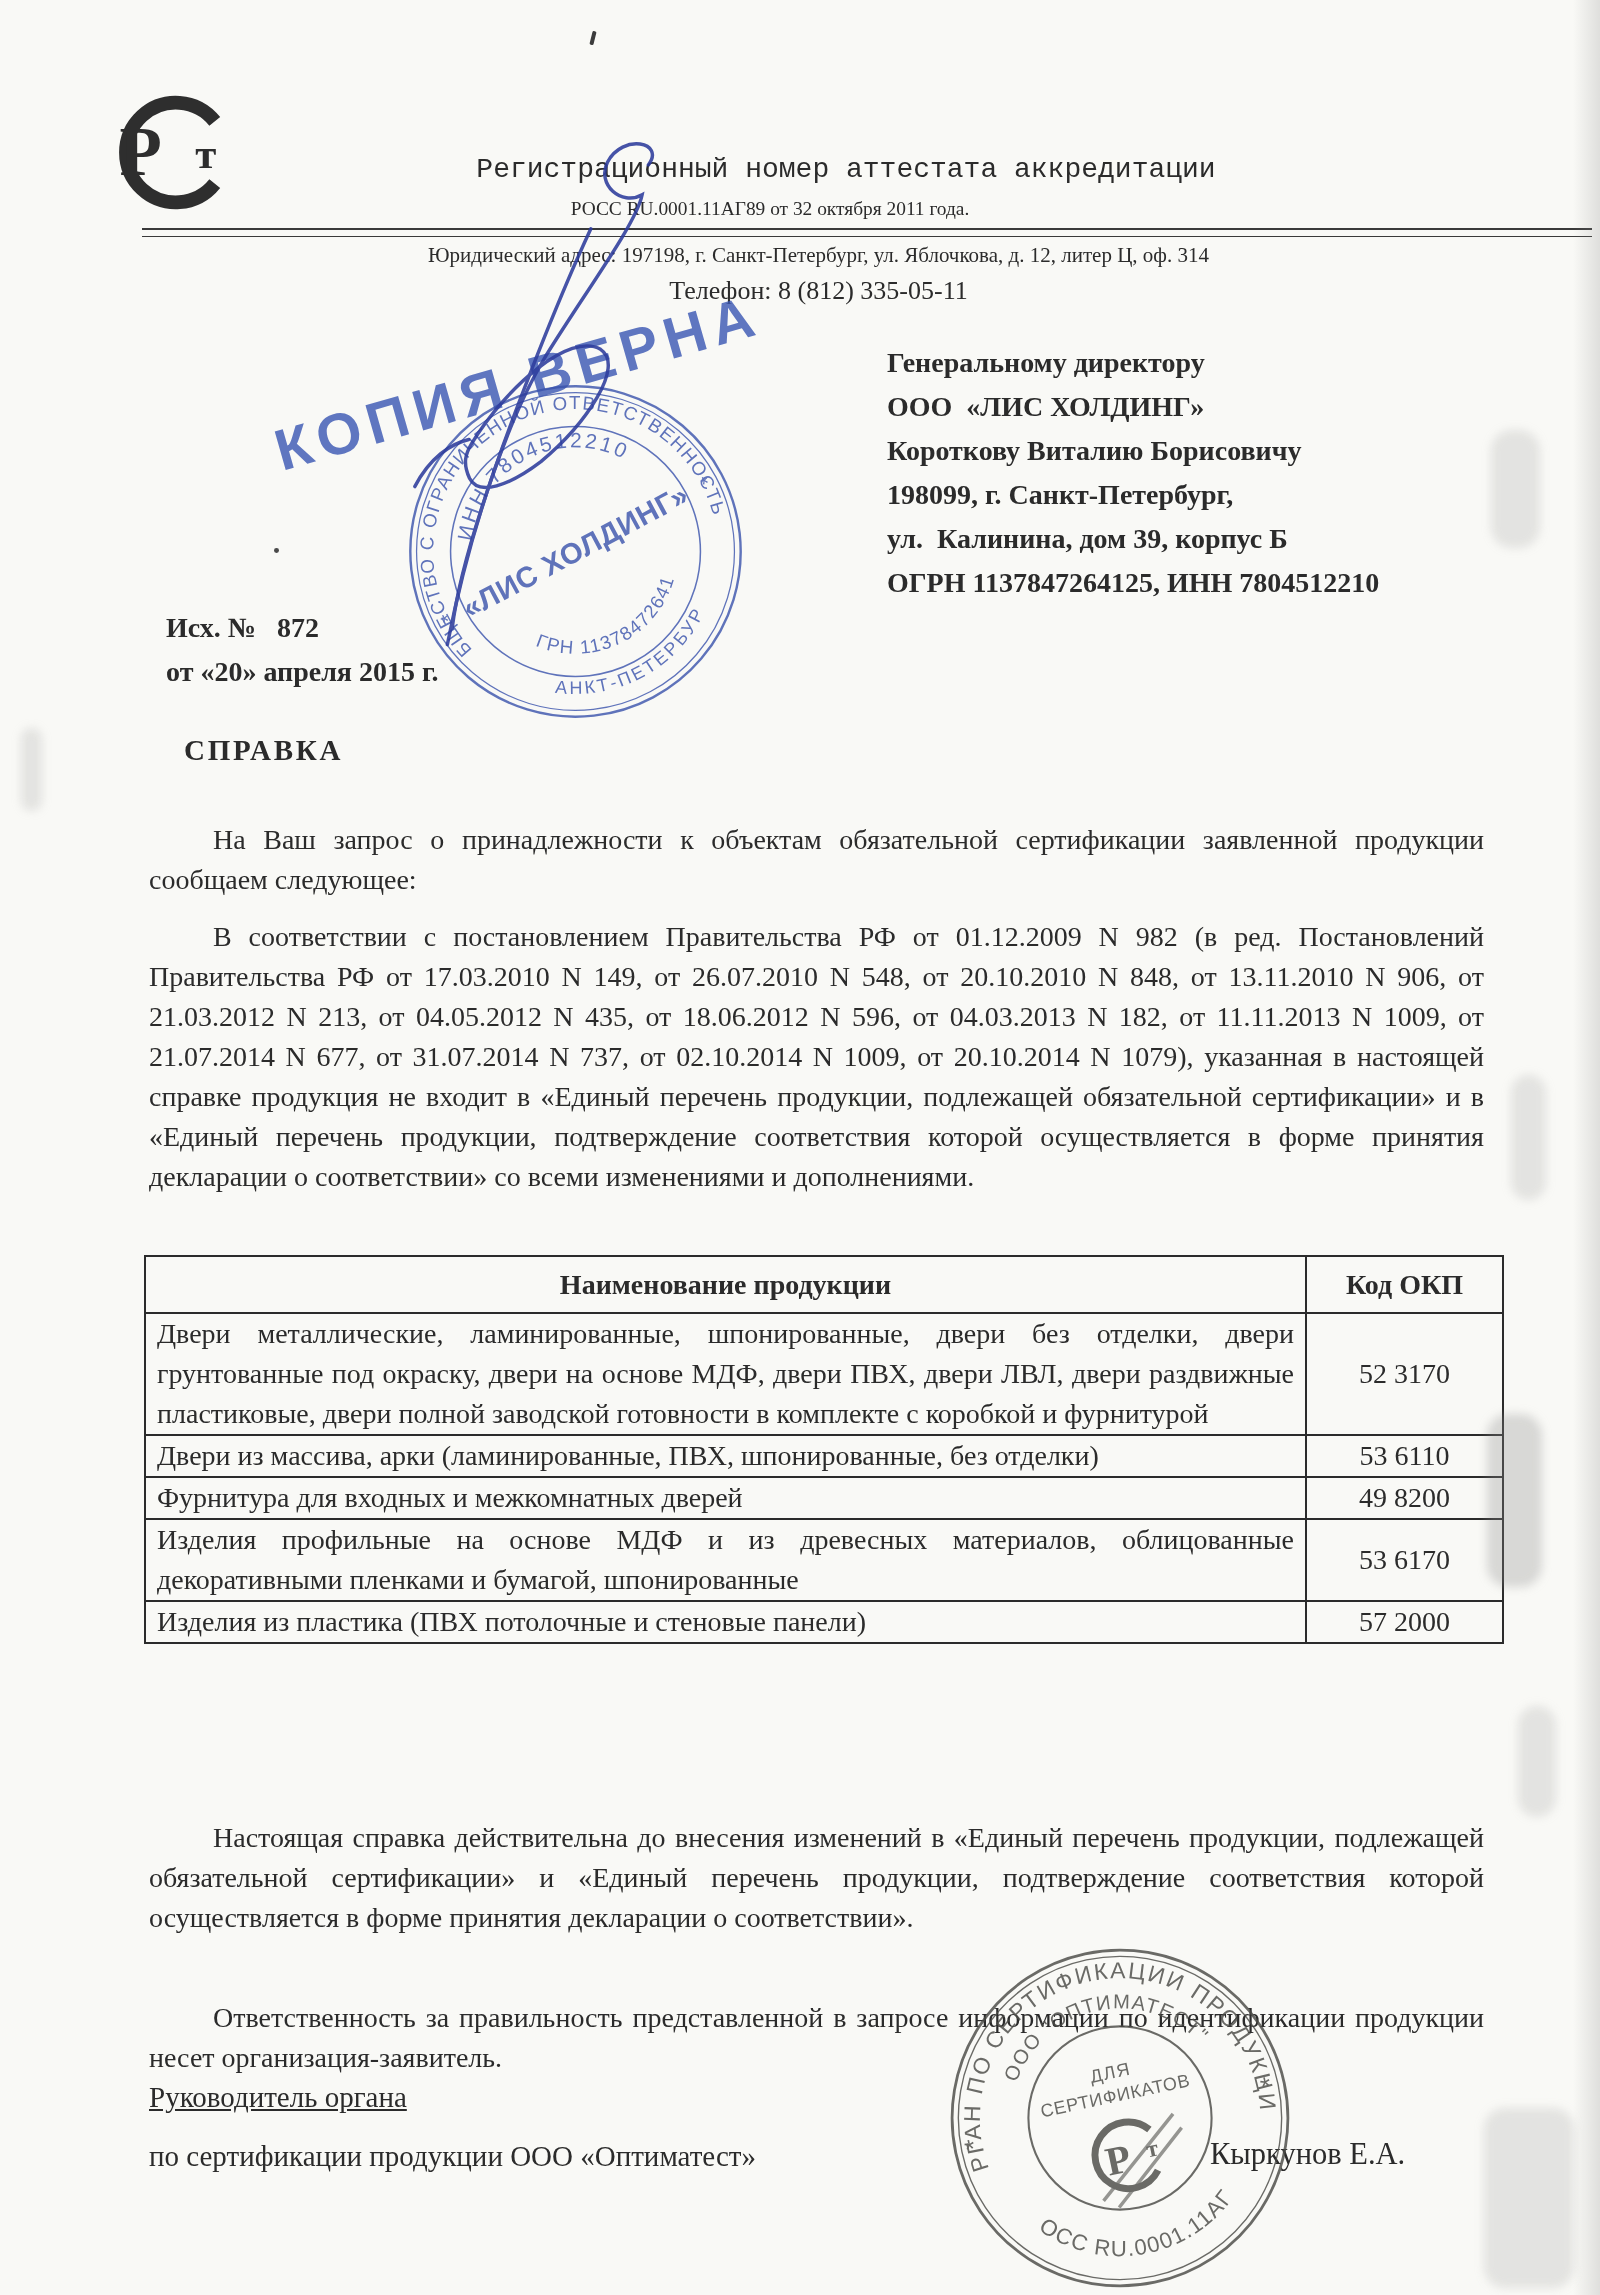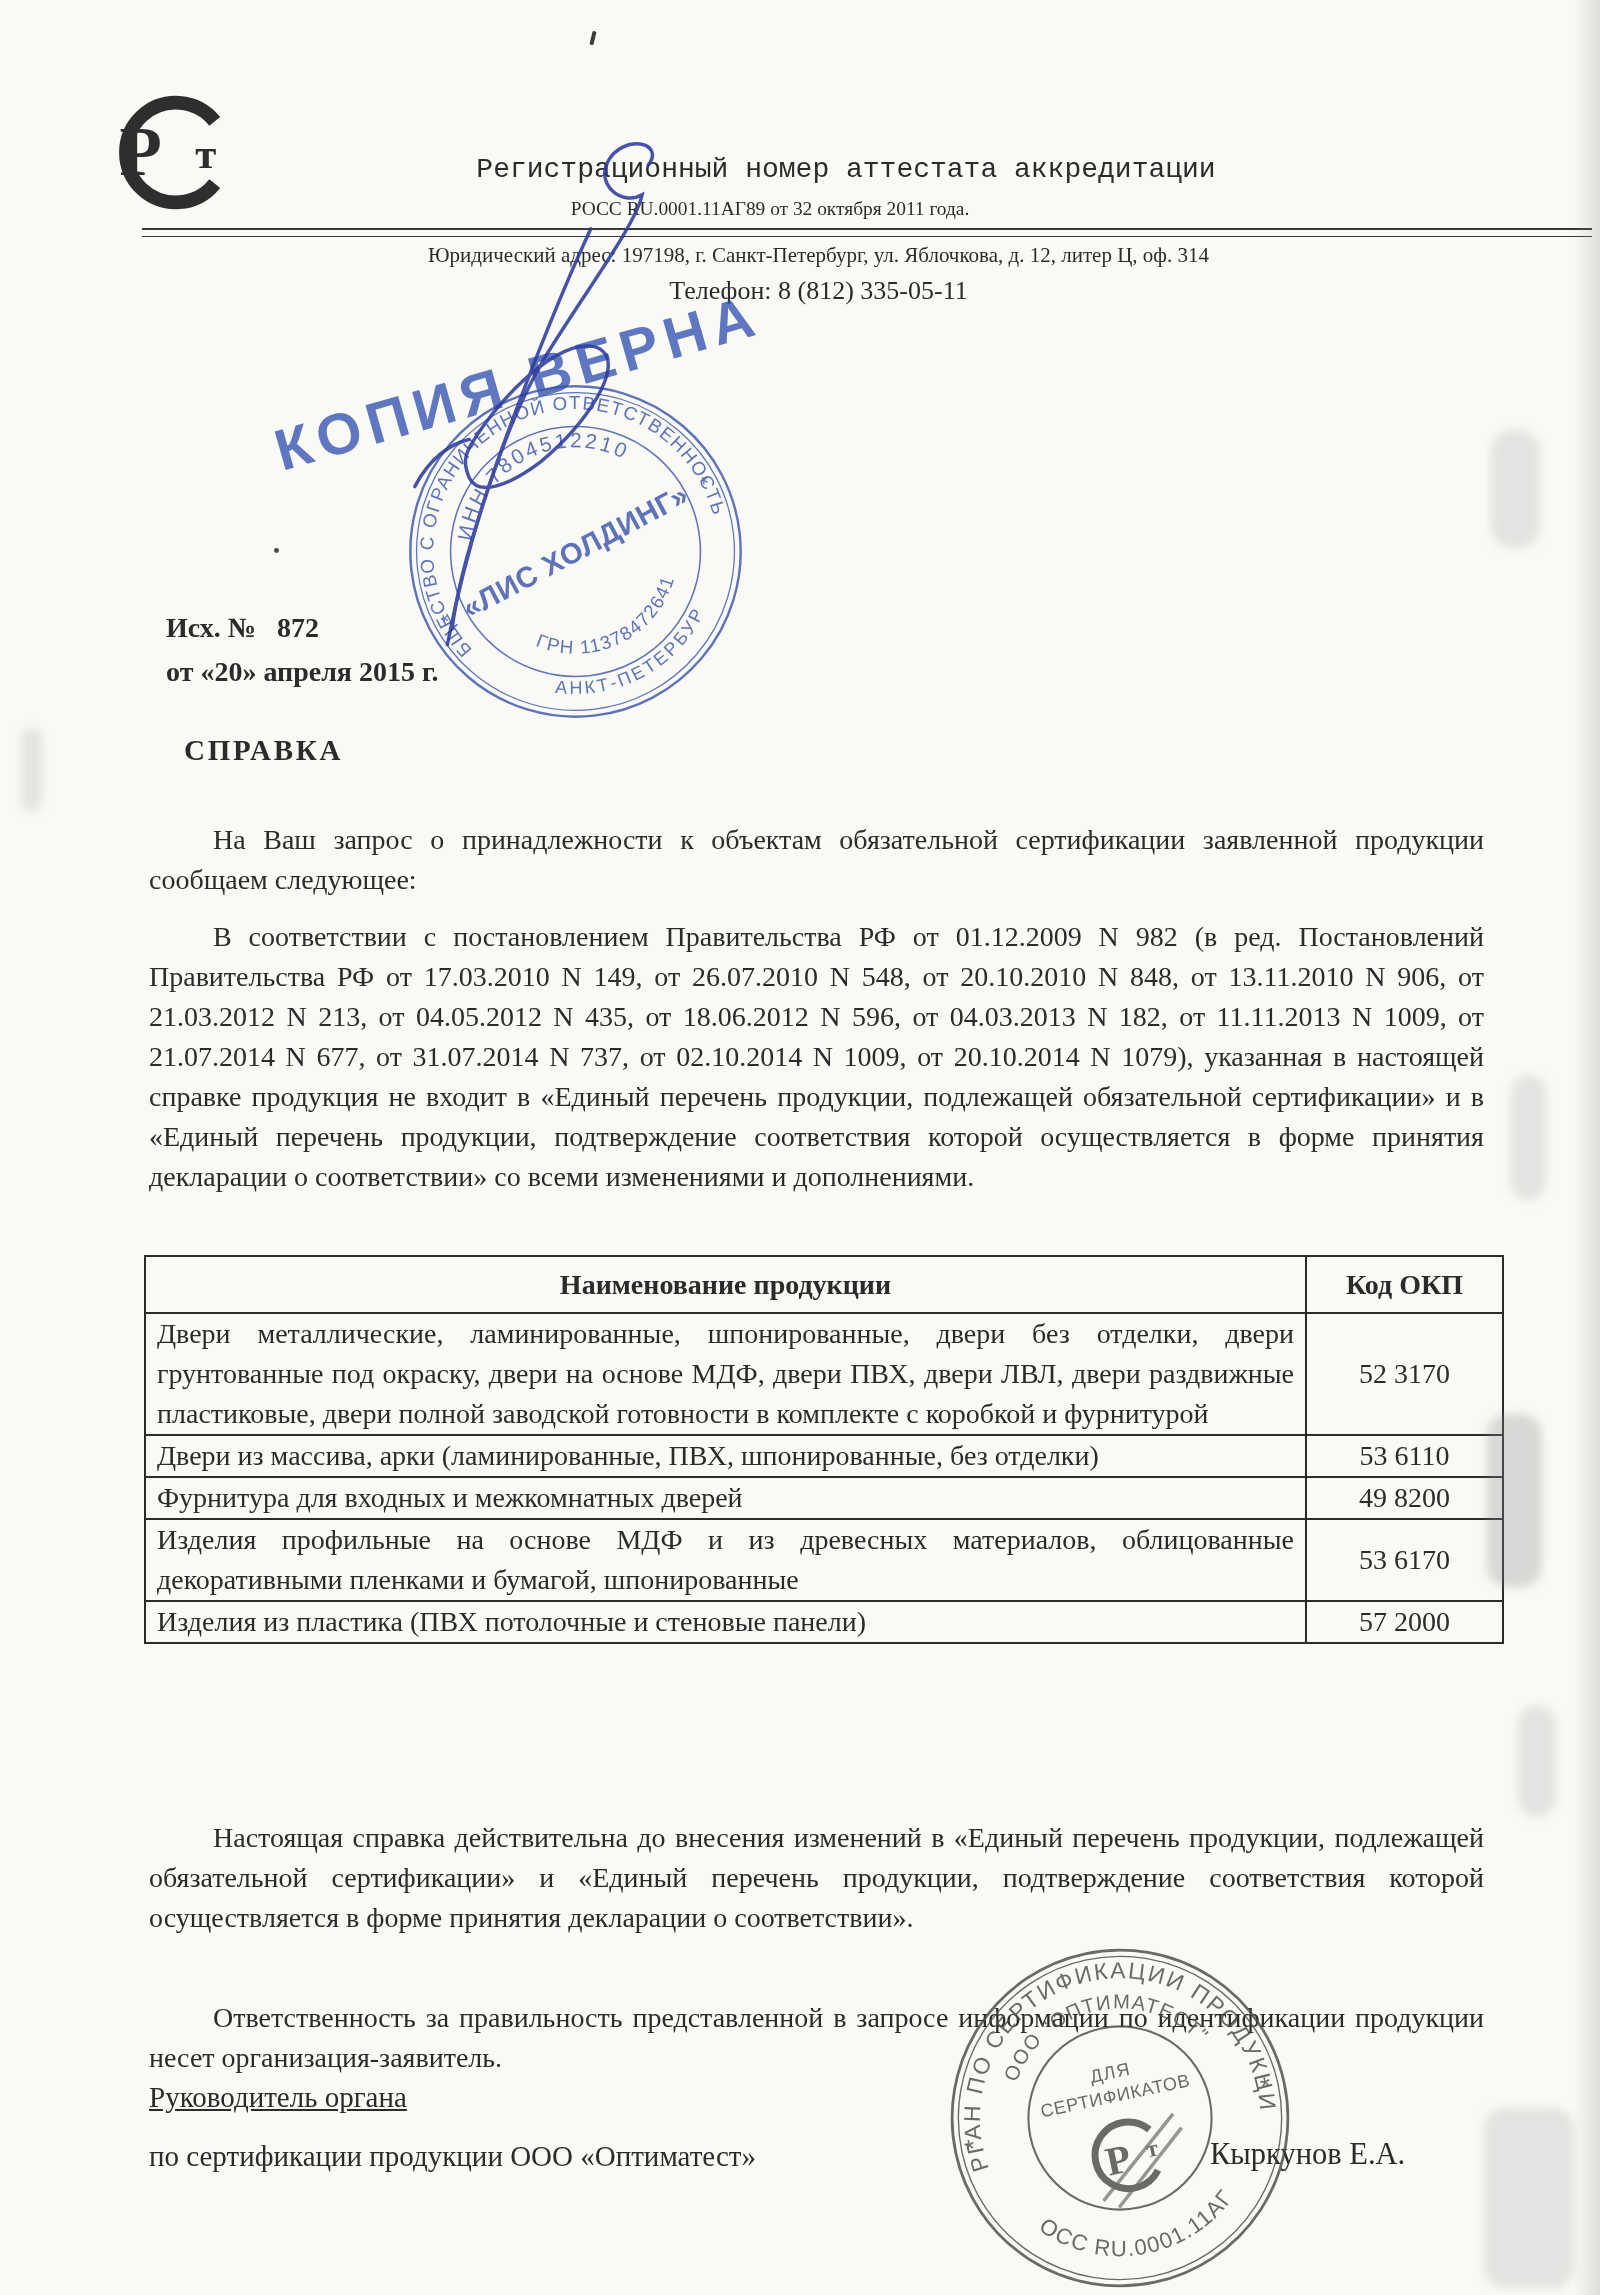--- a/index.html
+++ b/index.html
@@ -63,20 +63,28 @@
     <text x="118" y="132" font-family="Liberation Serif,serif" font-size="100" font-weight="bold" fill="#2e2e2e" text-anchor="middle">Р</text>
     <text x="212" y="122" font-family="Liberation Serif,serif" font-size="62" font-weight="bold" fill="#2e2e2e" text-anchor="middle">т</text>
   </svg>
 
   <div class="abs hdr-reg">Регистрационный номер аттестата аккредитации</div>
   <div class="abs hdr-ross">РОСС RU.0001.11АГ89 от 32 октября 2011 года.</div>
   <div class="abs rule"></div>
   <div class="abs hdr-addr">Юридический адрес: 197198, г. Санкт-Петербург, ул. Яблочкова, д. 12, литер Ц, оф. 314</div>
   <div class="abs hdr-phone">Телефон: 8 (812) 335-05-11</div>
 
+  <div class="abs recipient">
+    <div>Генеральному директору</div>
+    <div>ООО&nbsp; «ЛИС ХОЛДИНГ»</div>
+    <div>Короткову Виталию Борисовичу</div>
+    <div>198099, г. Санкт-Петербург,</div>
+    <div>ул.&nbsp; Калинина, дом 39, корпус Б</div>
+    <div>ОГРН 1137847264125, ИНН 7804512210</div>
+  </div>
 
   <div class="abs out-num">Исх. №&nbsp;&nbsp;&nbsp;872</div>
   <div class="abs out-date">от «20» апреля 2015 г.</div>
 
   <div class="abs copy-stamp">КОПИЯ ВЕРНА</div>
 
   <svg class="abs stamp-svg" style="left:402px;top:378px;opacity:.8;" width="347" height="347" viewBox="0 0 500 500">
     <defs>
       <path id="bs-outer" d="M 52 303 A 205 205 0 1 1 448 303"></path>
       <path id="bs-city" d="M 132 418 A 205 205 0 0 0 368 418"></path>

